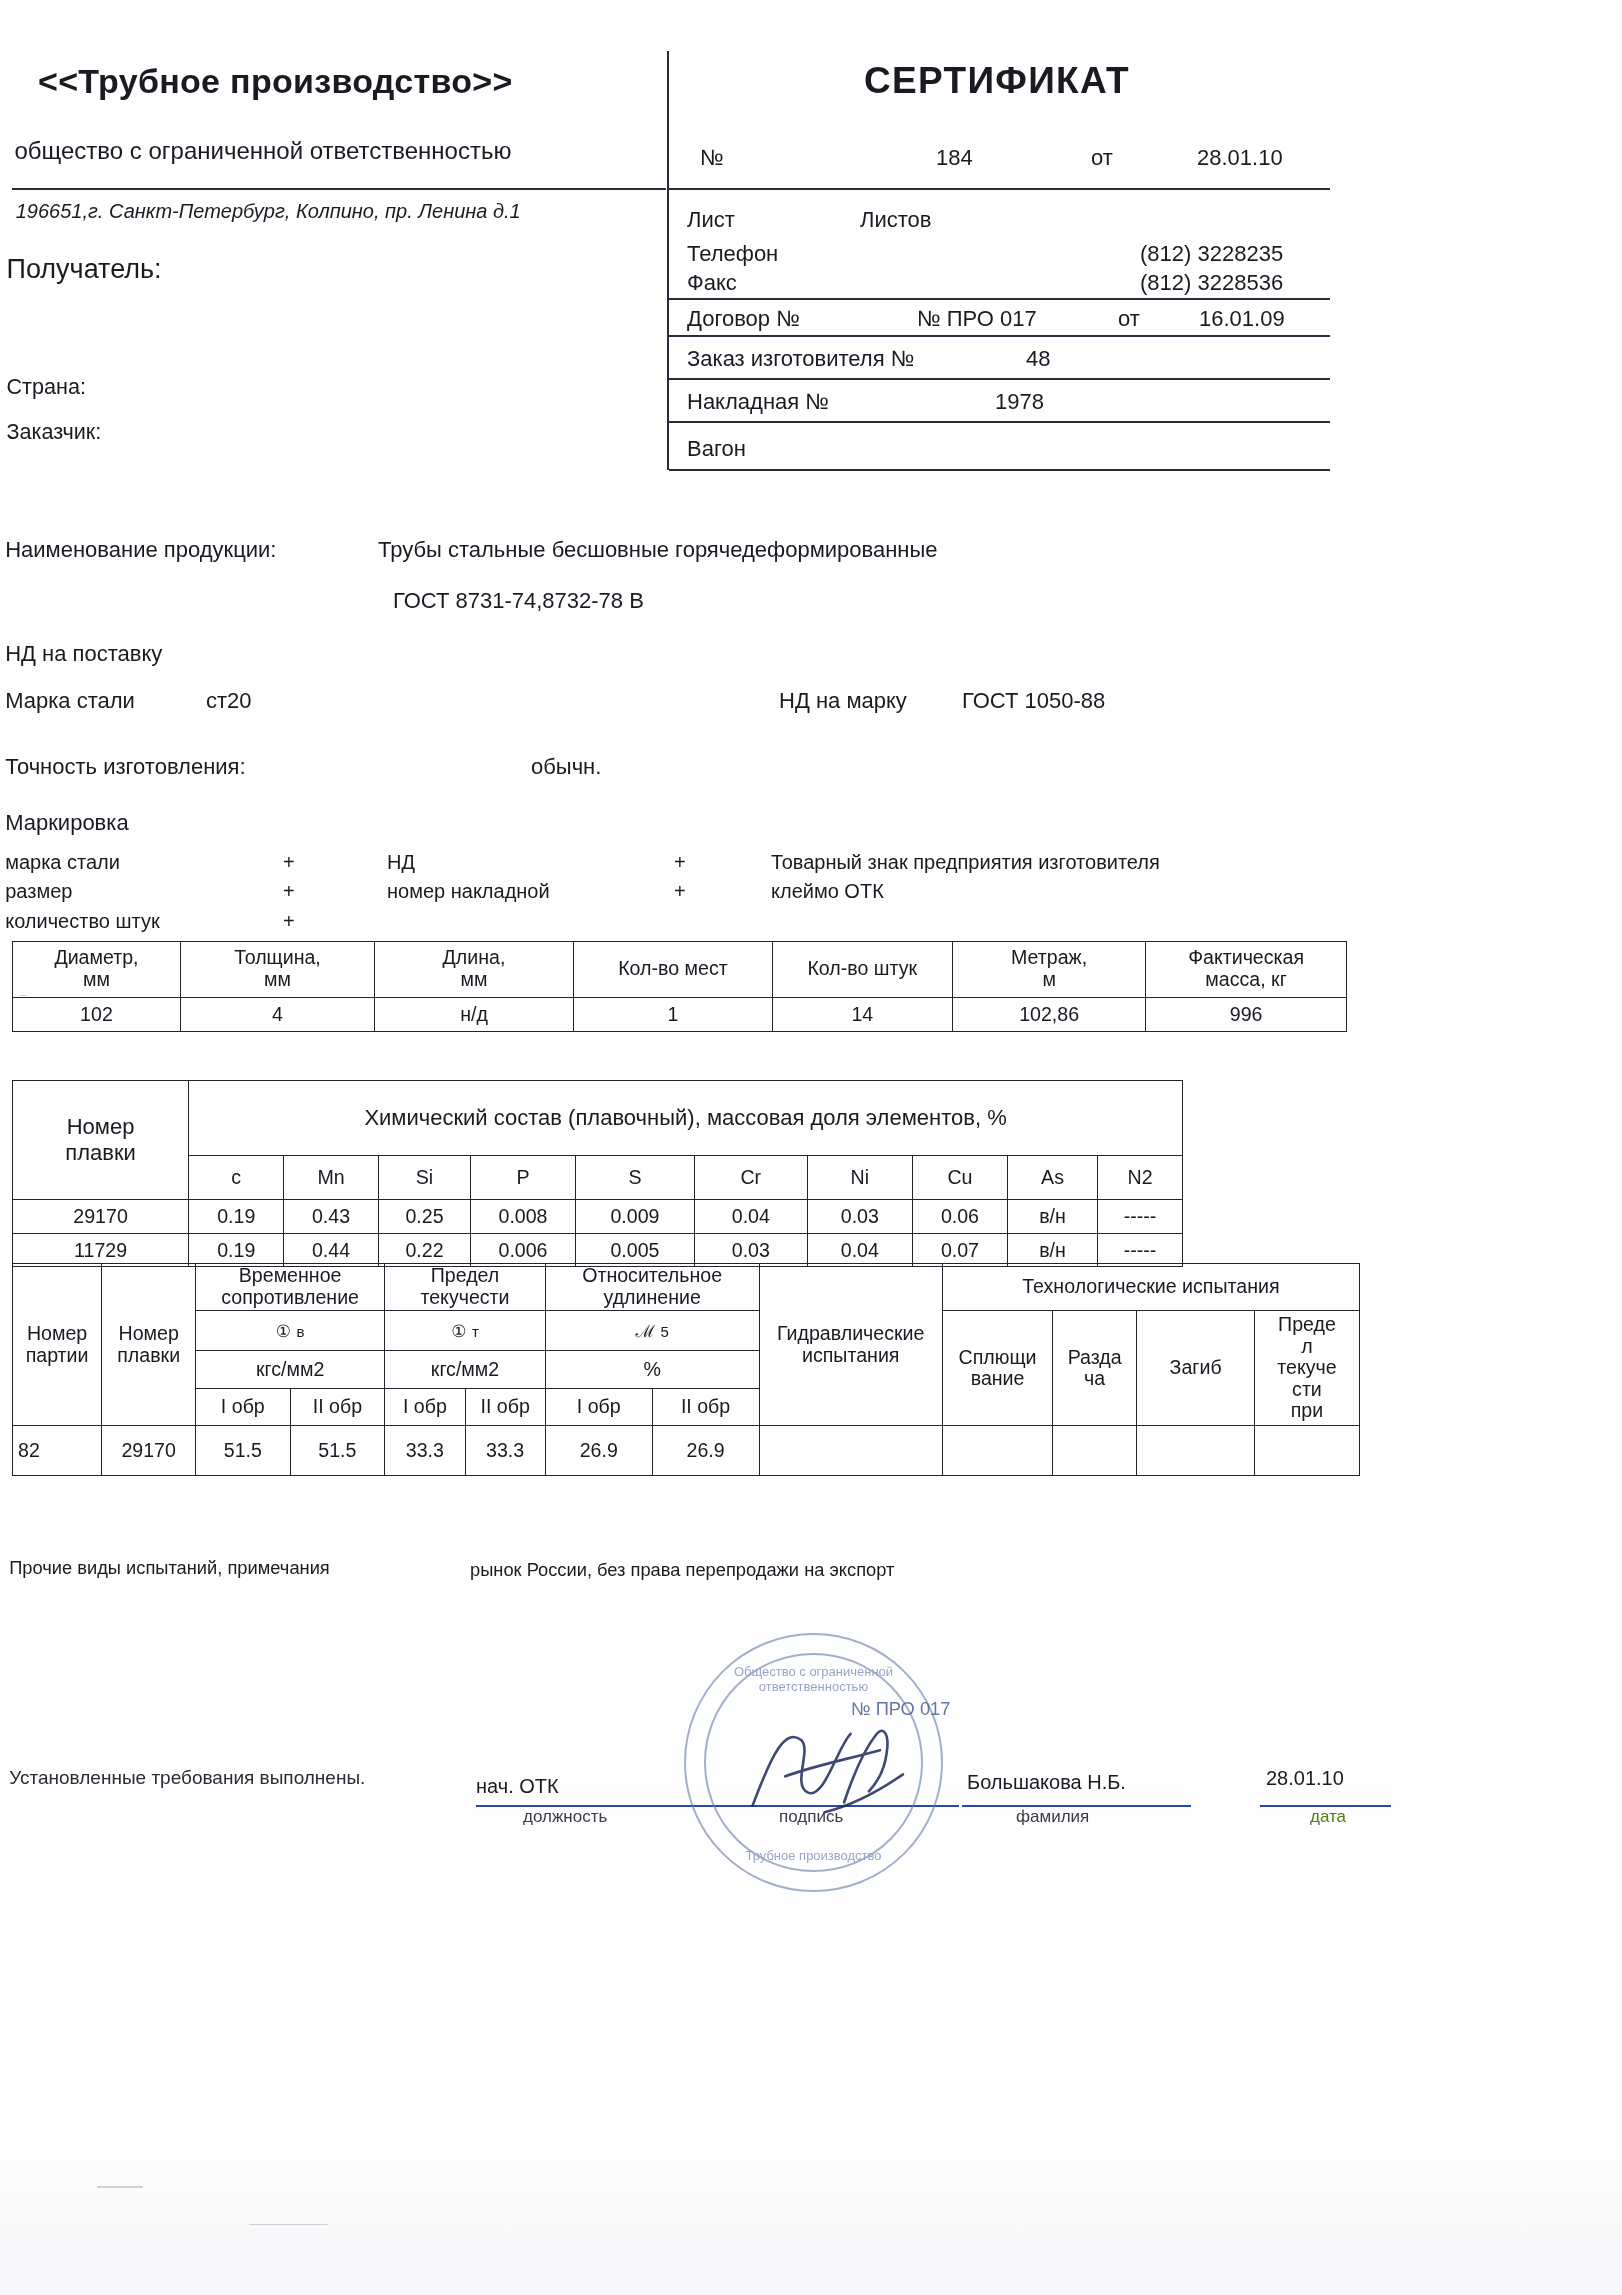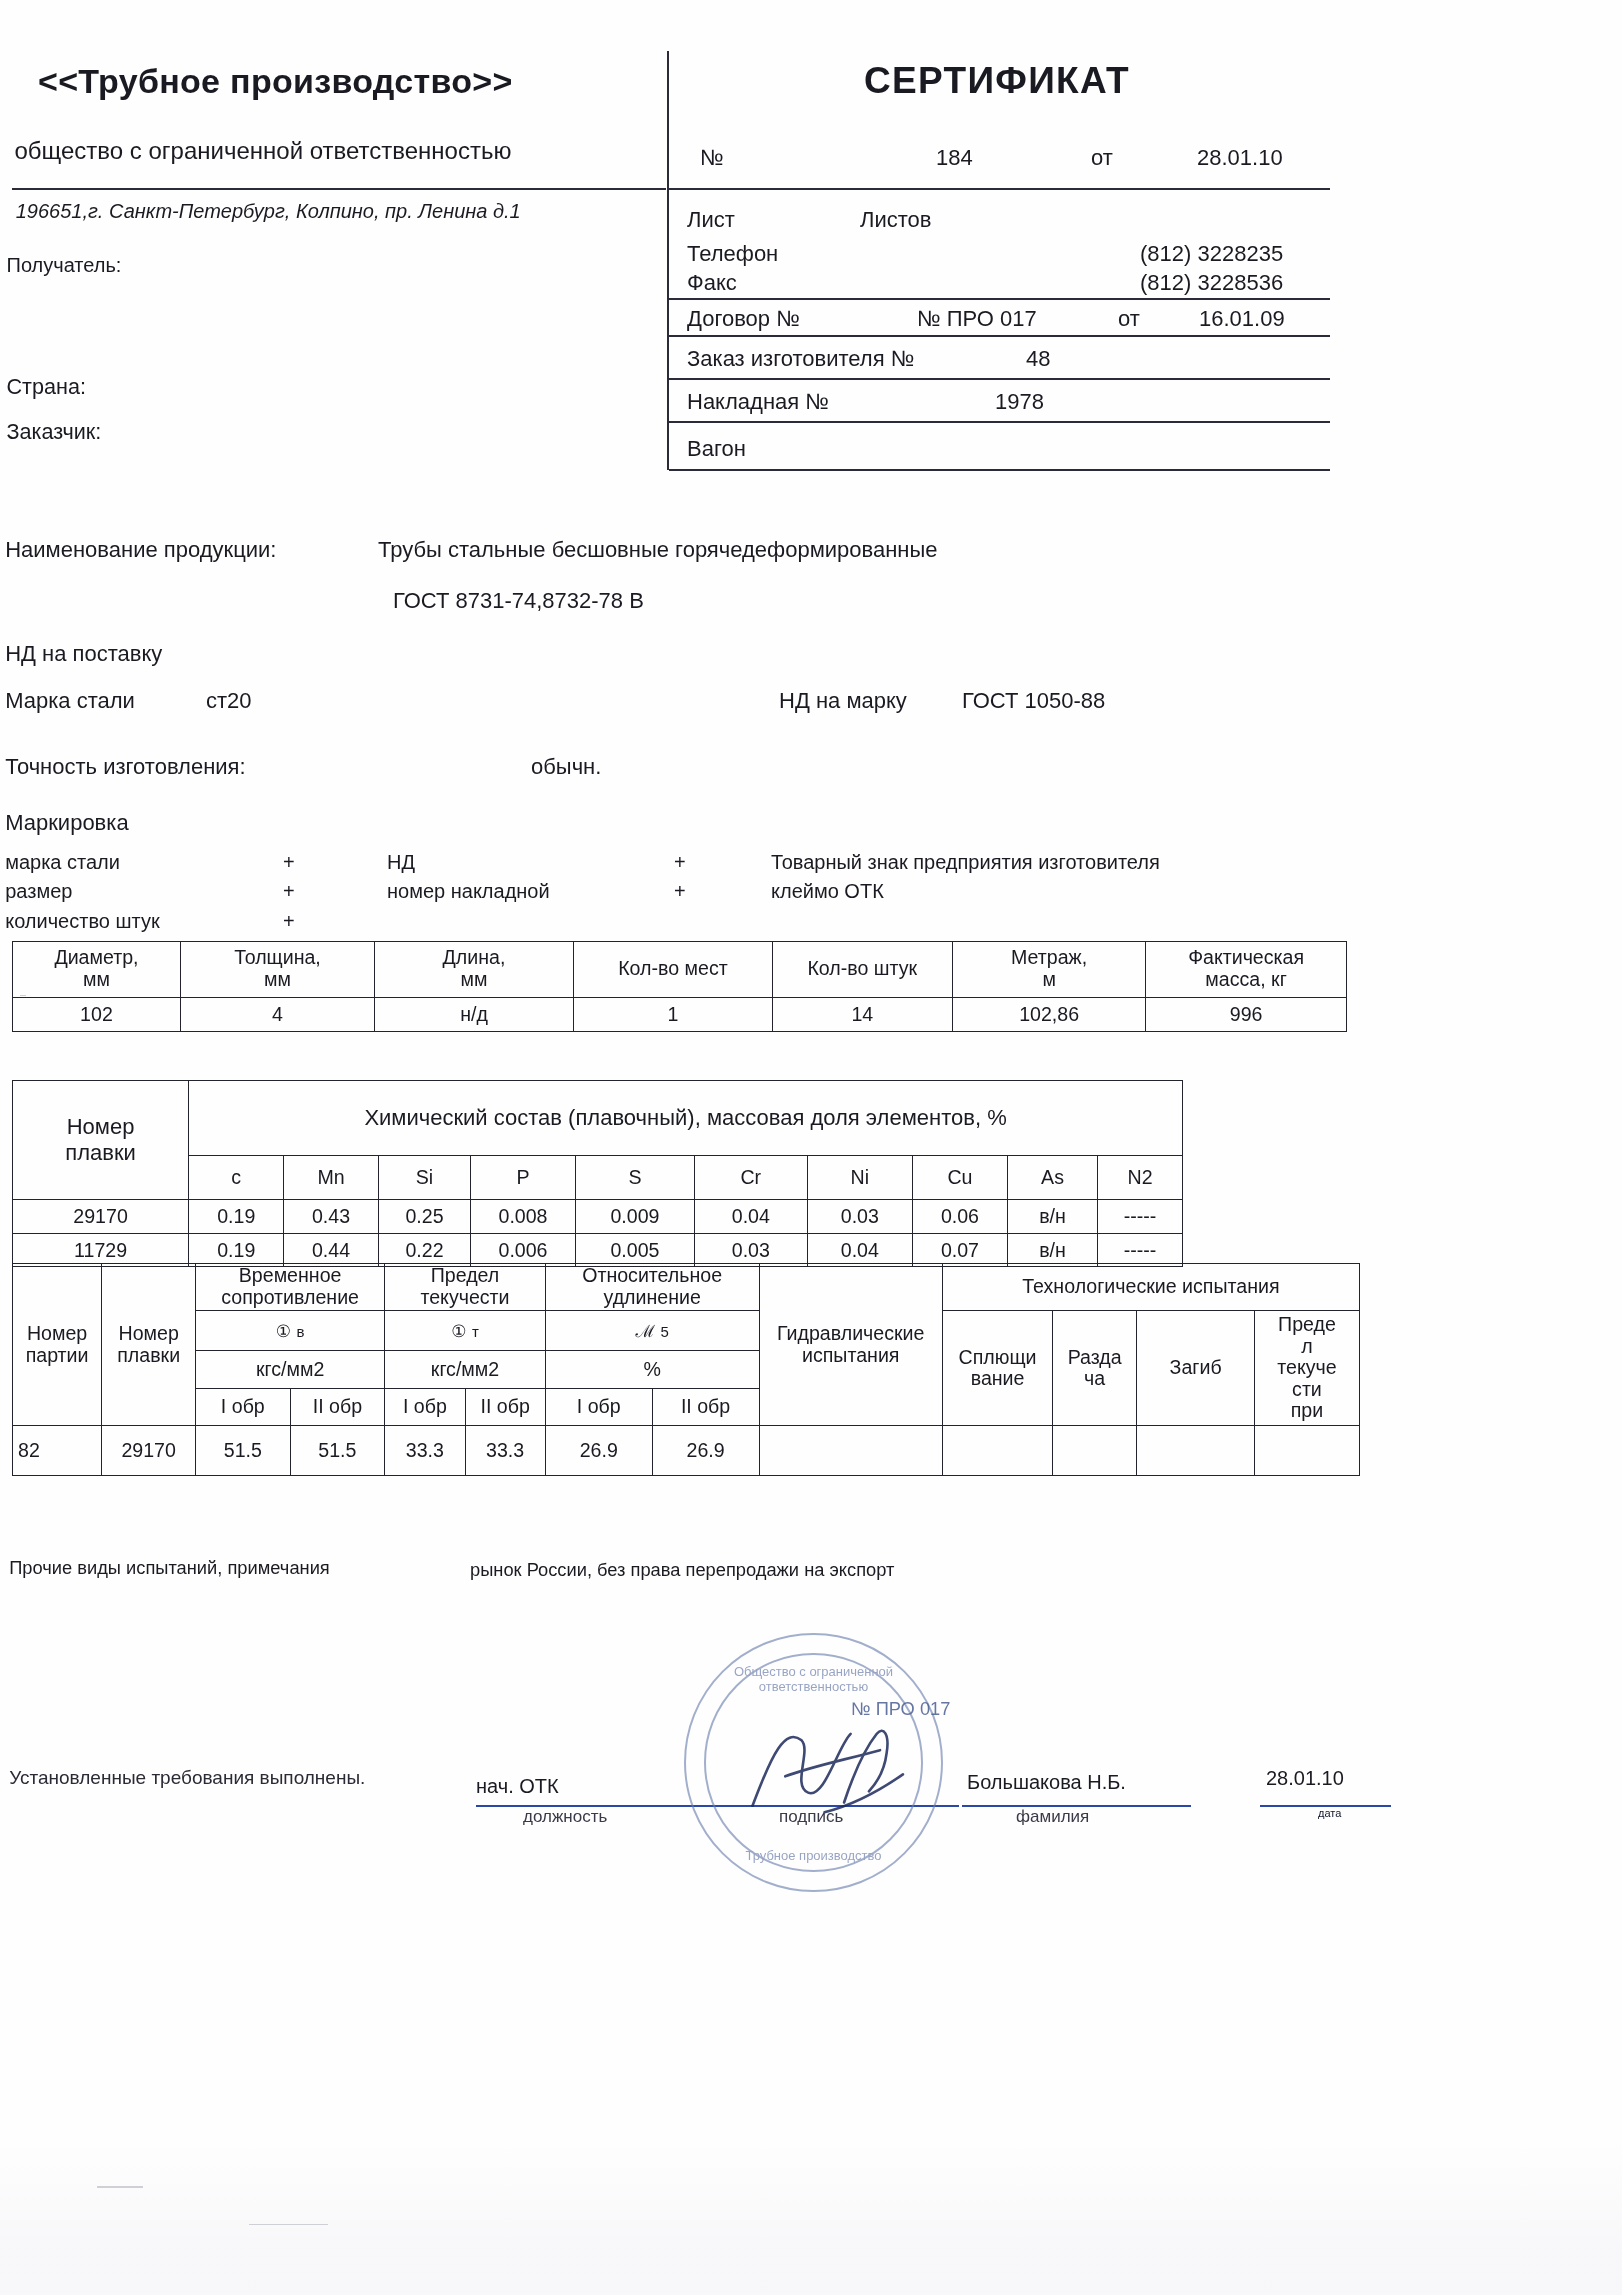--- a/index.html
+++ b/index.html
@@ -31,21 +31,21 @@
     background:#2a2a38;
   }
   .addr {
     position:absolute; left:15.7px; top:200px;
     font-size:20px; font-style:italic;
   }
   .vline {
     position:absolute; left:667px; top:51px; width:2px; height:419px;
     background:#2a2a38;
   }
-  .lbl-recipient { position:absolute; left:6.5px; top:254px; font-size:20px; }
+  .lbl-recipient { position:absolute; left:6.5px; top:254px; font-size:27px; }
   .lbl-country   { position:absolute; left:6.5px; top:374px; font-size:21.6px; }
   .lbl-customer  { position:absolute; left:6.5px; top:419px; font-size:21.6px; }
 
   .cert-title {
     position:absolute; left:864px; top:60px;
     font-size:37px; font-weight:bold; letter-spacing:1.3px;
   }
   .hl { position:absolute; background:#2a2a38; height:2px; }
 
   .f { position:absolute; font-size:22px; white-space:nowrap; }
@@ -82,21 +82,21 @@
 
   .req-done { position:absolute; left:9.2px; top:1767px; font-size:19px; color:#2b2b36; }
 
   .sig-line { position:absolute; height:2px; background:#2a48a8; }
   .sig-otk { position:absolute; left:476px; top:1775px; font-size:20px; }
   .sig-otk-cap { position:absolute; left:523px; top:1807px; font-size:17px; color:#3a3a48; }
   .sig-sign-cap { position:absolute; left:779px; top:1807px; font-size:17px; color:#3a3a48; }
   .sig-fam { position:absolute; left:967px; top:1771px; font-size:20px; }
   .sig-fam-cap { position:absolute; left:1016px; top:1807px; font-size:17px; color:#3a3a48; }
   .sig-date { position:absolute; left:1266px; top:1767px; font-size:20px; }
-  .sig-date-cap { position:absolute; left:1310px; top:1807px; font-size:11px; color:#0f172a;margin-left:8px; }
+  .sig-date-cap { position:absolute; left:1310px; top:1807px; font-size:17px; color:#4d7c0f; }
 
   
   .stamp {
     position:absolute; left:684px; top:1633px; width:255px; height:255px;
     border-radius:50%;
     border:2.6px solid #6b7fae;
     opacity:.62;
     color:#5a6ea0;
   }
   .stamp:before {

